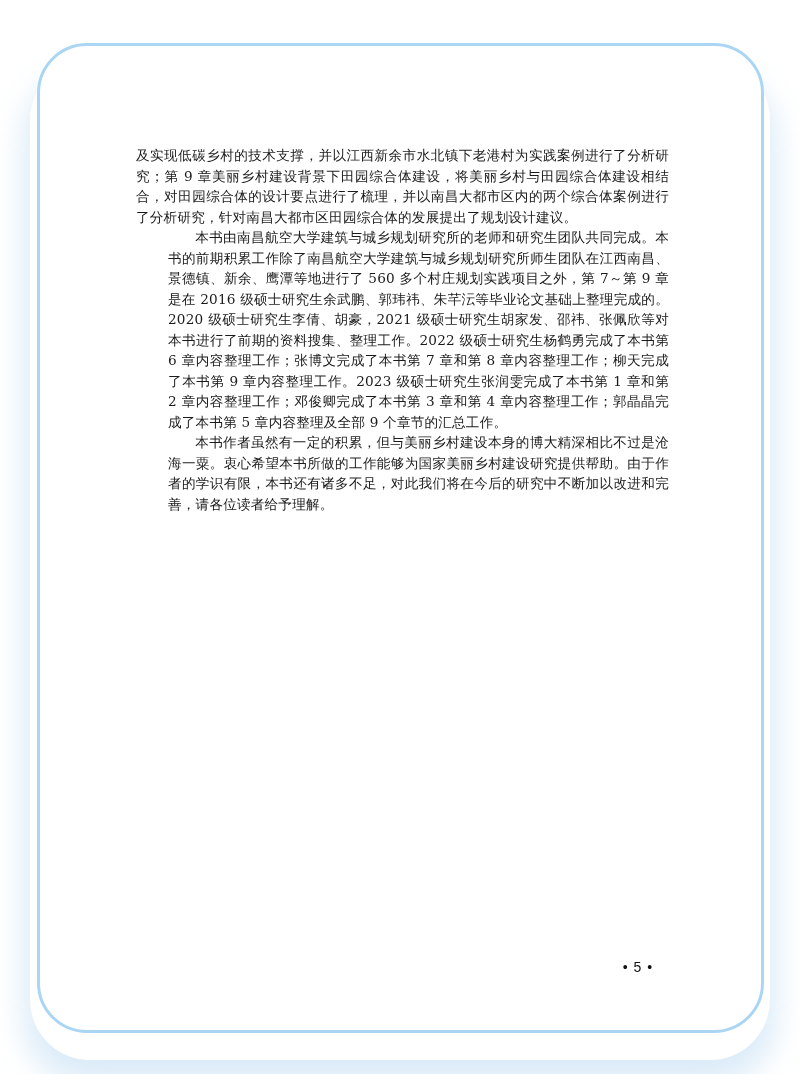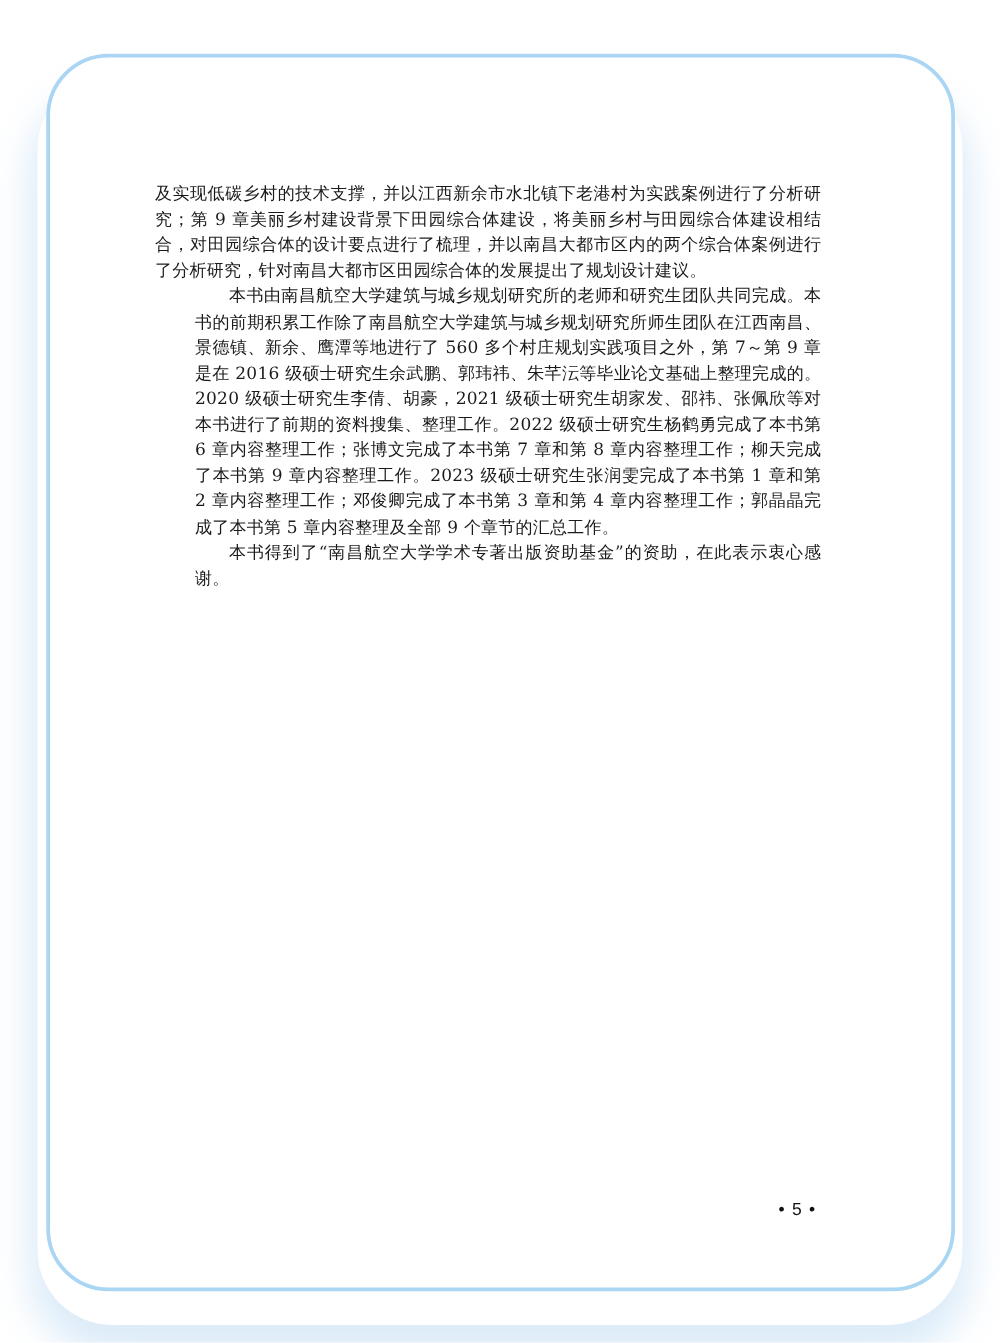--- a/index.html
+++ b/index.html
@@ -29,21 +29,21 @@
       left: 37px;
       top: 43px;
       width: 721px;
       height: 984px;
       border: 3px solid #aad6f4;
       border-radius: 50px;
       background: #ffffff;
     }
     .text-block {
       position: absolute;
-      left: 124px;
+      left: 136px;
       top: 145px;
       width: 533px;
       font-size: 13.6px;
       line-height: 20.5px;
       color: #1a1a1a;
       text-align: justify;
       letter-spacing: 0.2px;
     }
     .text-block p {
       margin: 0;
@@ -66,16 +66,16 @@
   </style>
 </head>
 <body>
 
 <div class="shadow"></div>
 <div class="page-frame"></div>
 
 <div class="text-block">
   <p>及实现低碳乡村的技术支撑，并以江西新余市水北镇下老港村为实践案例进行了分析研究；第 9 章美丽乡村建设背景下田园综合体建设，将美丽乡村与田园综合体建设相结合，对田园综合体的设计要点进行了梳理，并以南昌大都市区内的两个综合体案例进行了分析研究，针对南昌大都市区田园综合体的发展提出了规划设计建议。</p>
   <p class="indent">本书由南昌航空大学建筑与城乡规划研究所的老师和研究生团队共同完成。本书的前期积累工作除了南昌航空大学建筑与城乡规划研究所师生团队在江西南昌、景德镇、新余、鹰潭等地进行了 560 多个村庄规划实践项目之外，第 7～第 9 章是在 2016 级硕士研究生余武鹏、郭玮祎、朱芊沄等毕业论文基础上整理完成的。2020 级硕士研究生李倩、胡豪，2021 级硕士研究生胡家发、邵祎、张佩欣等对本书进行了前期的资料搜集、整理工作。2022 级硕士研究生杨鹤勇完成了本书第 6 章内容整理工作；张博文完成了本书第 7 章和第 8 章内容整理工作；柳天完成了本书第 9 章内容整理工作。2023 级硕士研究生张润雯完成了本书第 1 章和第 2 章内容整理工作；邓俊卿完成了本书第 3 章和第 4 章内容整理工作；郭晶晶完成了本书第 5 章内容整理及全部 9 个章节的汇总工作。</p>
-  <p class="indent">本书得到了“南昌航空大学学术专著出版资助基金”的资助，在此表示衷心感谢。</p>
+  <p class="indent">本书作者虽然有一定的积累，但与美丽乡村建设本身的博大精深相比不过是沧海一粟。衷心希望本书所做的工作能够为国家美丽乡村建设研究提供帮助。由于作者的学识有限，本书还有诸多不足，对此我们将在今后的研究中不断加以改进和完善，请各位读者给予理解。</p>
 </div>
 
 <div class="page-number">• 5 •</div>
 
 </body></html>

